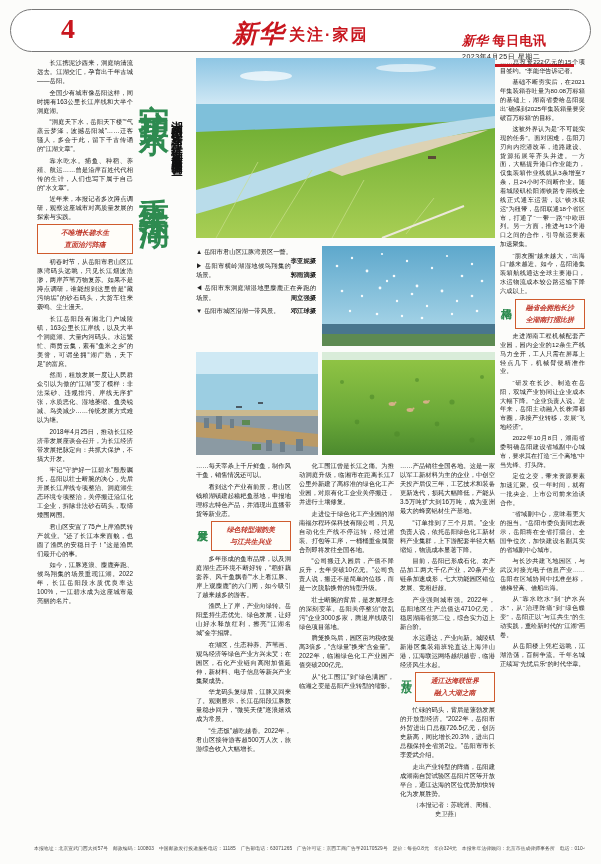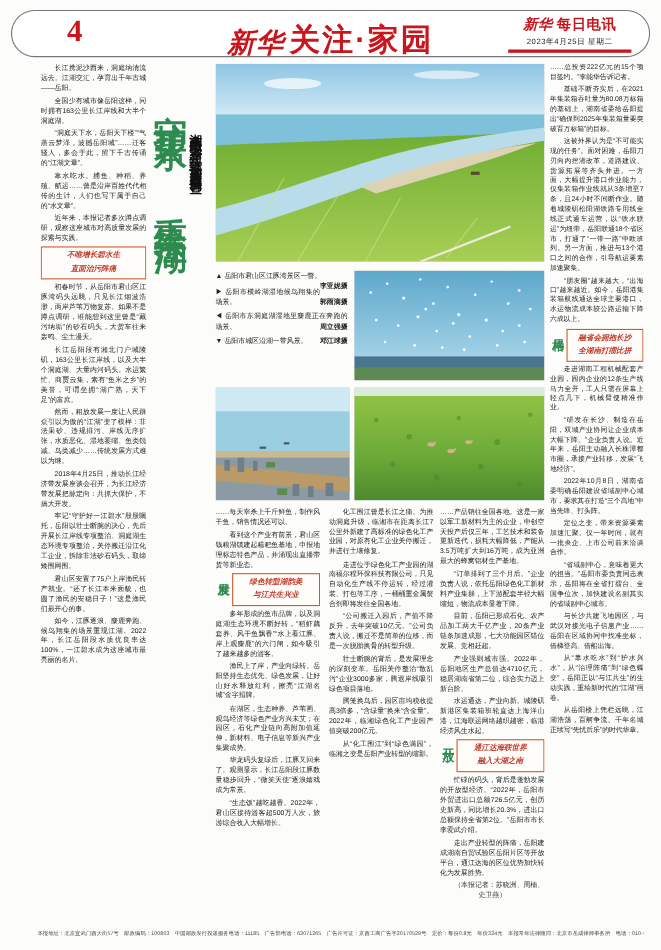--- a/index.html
+++ b/index.html
@@ -3,22 +3,22 @@
 <meta charset="utf-8">
 <style>
   html,body{margin:0;padding:0;background:#e8e8e4;}
   .np{position:relative;width:601px;height:864px;background:#fcfcfa;margin:0 auto;overflow:hidden;
       font-family:"Liberation Sans",sans-serif;color:#1a1a1a;}
   
   .band{position:absolute;left:10px;right:10px;top:9px;height:41px;border:1.2px solid #777;border-radius:22px;background:#fff;}
   .pgnum{position:absolute;left:50px;top:3px;font-family:"Liberation Serif",serif;font-weight:bold;font-size:28px;color:#c8161e;}
   .band-center{position:absolute;left:0;right:0;top:7px;text-align:center;color:#c8161e;white-space:nowrap;}
   .band-script{font-family:"Liberation Serif",serif;font-style:italic;font-weight:bold;font-size:25px;letter-spacing:1px;}
-  .band-title{font-weight:bold;font-size:28px;letter-spacing:2px;vertical-align:2px;}
-  .mast{position:absolute;right:16px;top:3px;width:112px;text-align:center;}
+  .band-title{font-weight:bold;font-size:16px;letter-spacing:2px;vertical-align:2px;}
+  .mast{position:absolute;right:16px;top:21px;width:112px;}
   .mast-name{color:#c8161e;white-space:nowrap;}
   .mast-script{font-family:"Liberation Serif",serif;font-style:italic;font-weight:bold;font-size:13px;}
   .mast-bold{font-weight:bold;font-size:13px;letter-spacing:0.5px;}
   .mast-date{font-size:7px;color:#222;margin-top:2px;letter-spacing:0.5px;}
   .mast-rule{height:2.6px;background:#c8161e;margin-top:2px;}
   
   .tcol{position:absolute;overflow:hidden;font-size:6.3px;line-height:1.43;text-align:justify;color:#1b1b1b;}
   .tcol p{margin:0 0 2.5px 0;text-indent:2em;}
   .tcol p.noind{text-indent:0;}
   .credit-line{text-indent:0;text-align:center;color:#333;}

